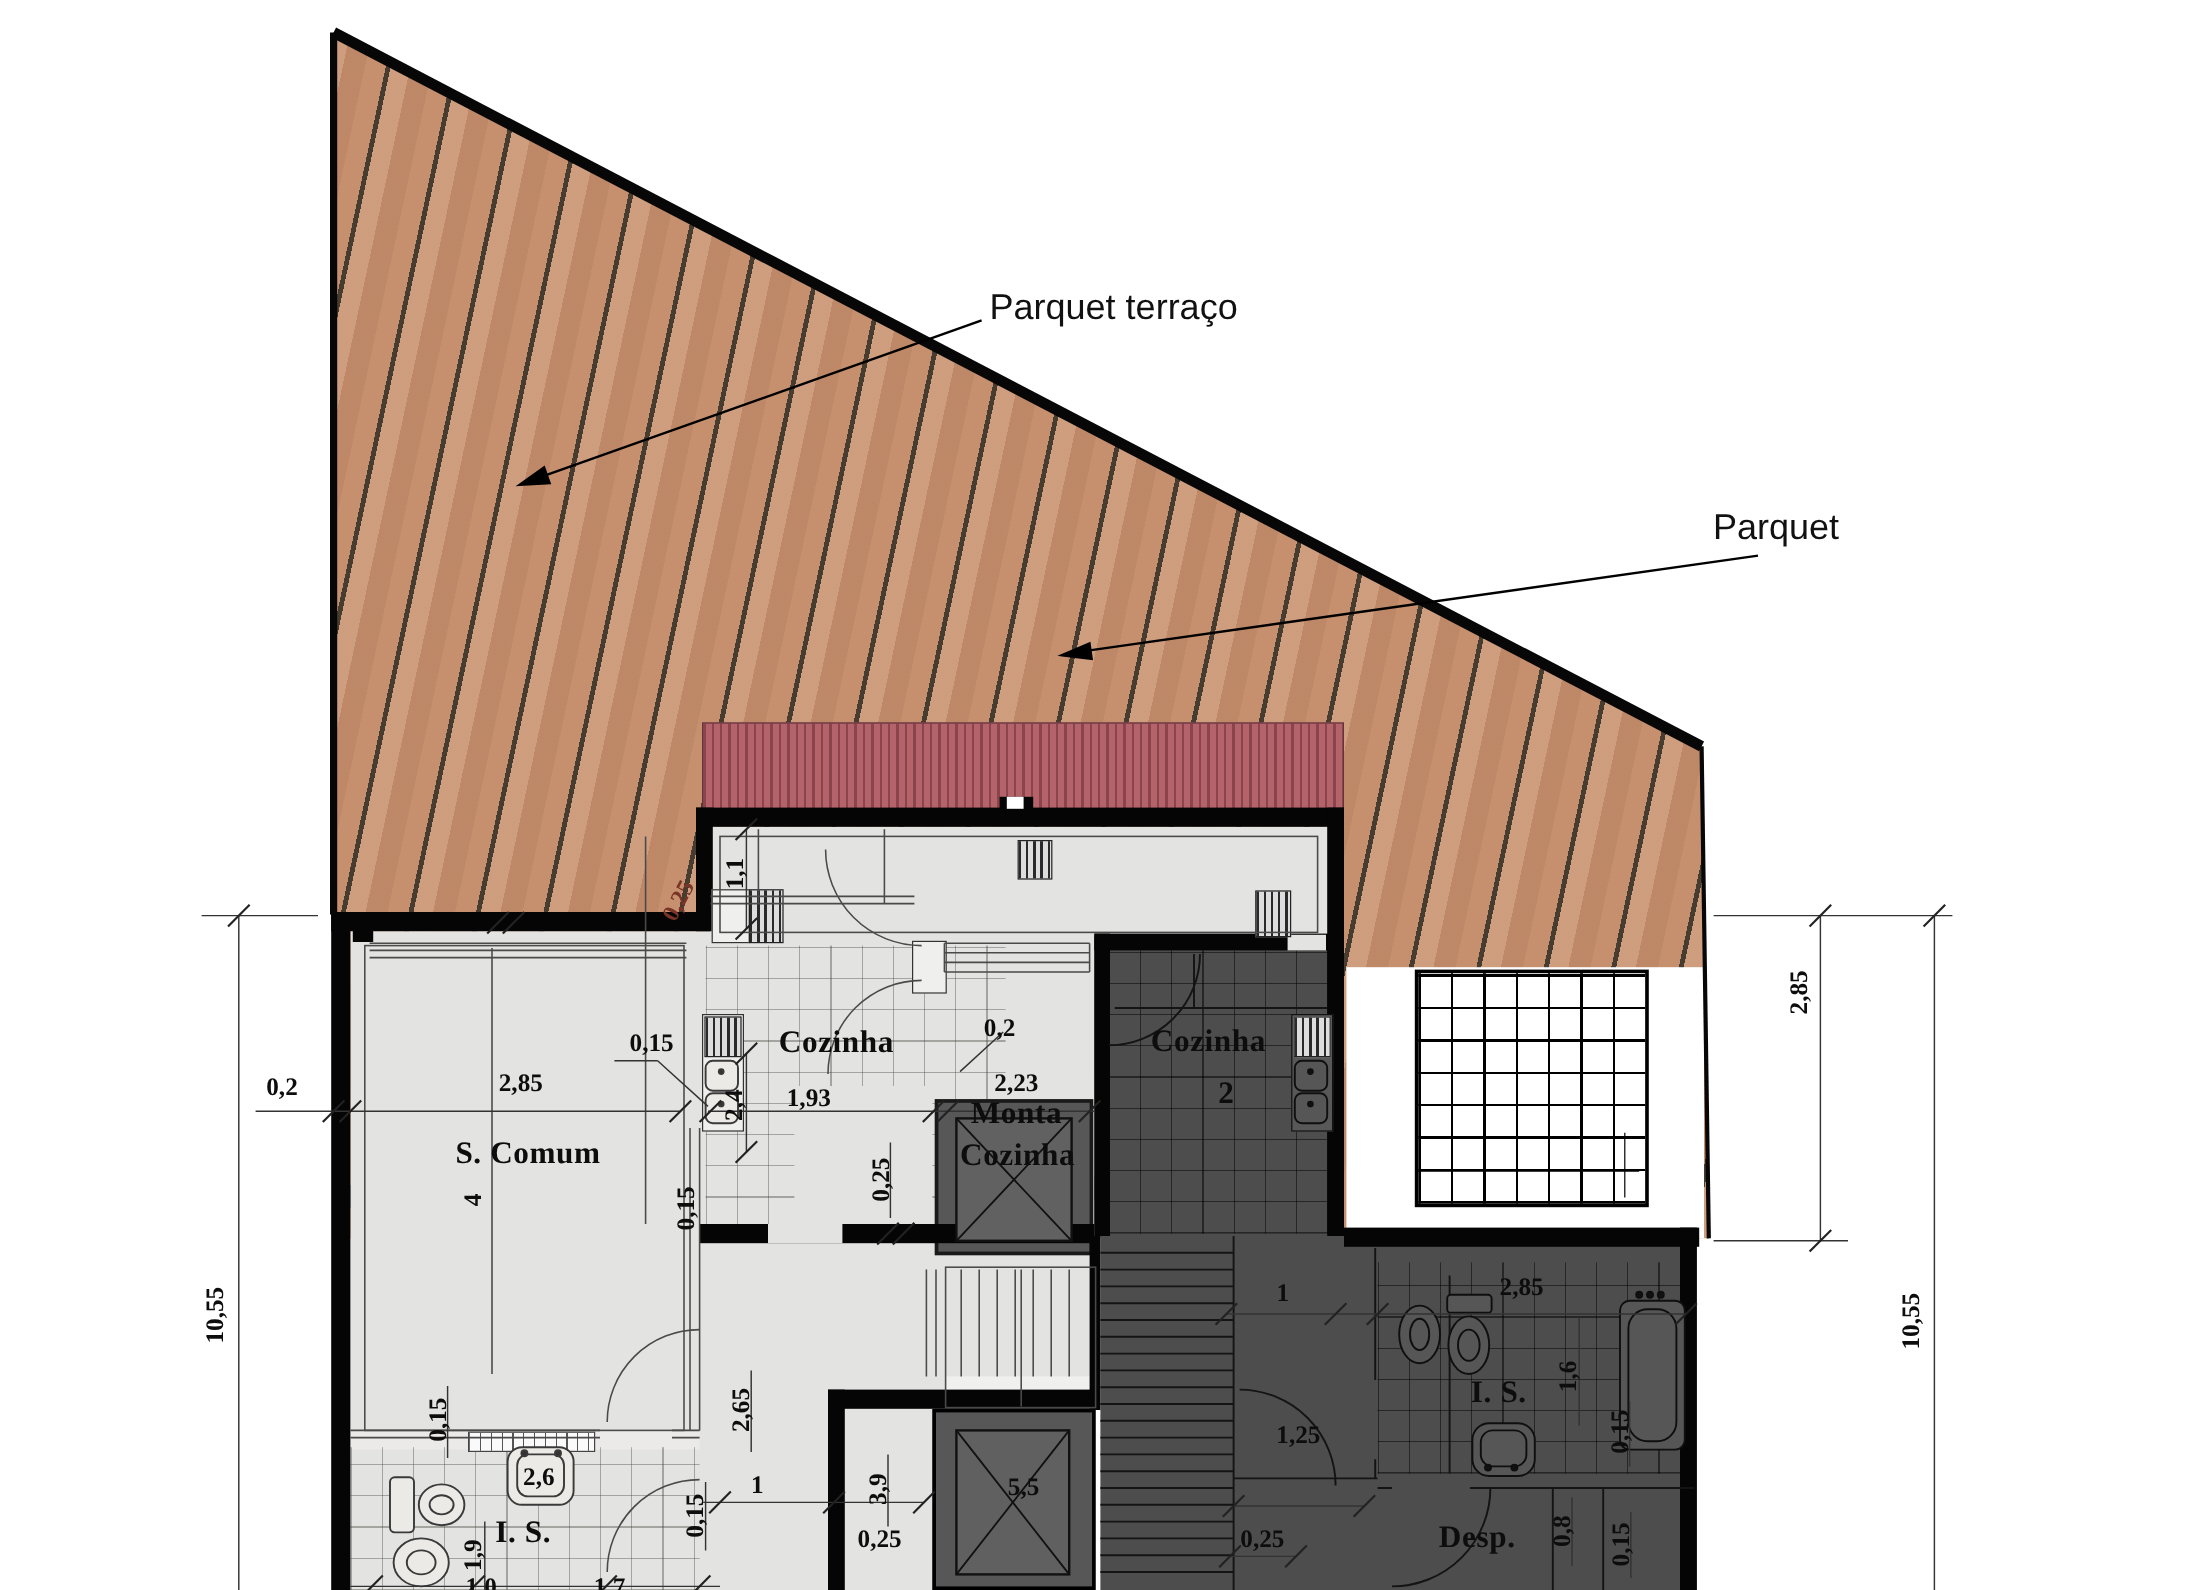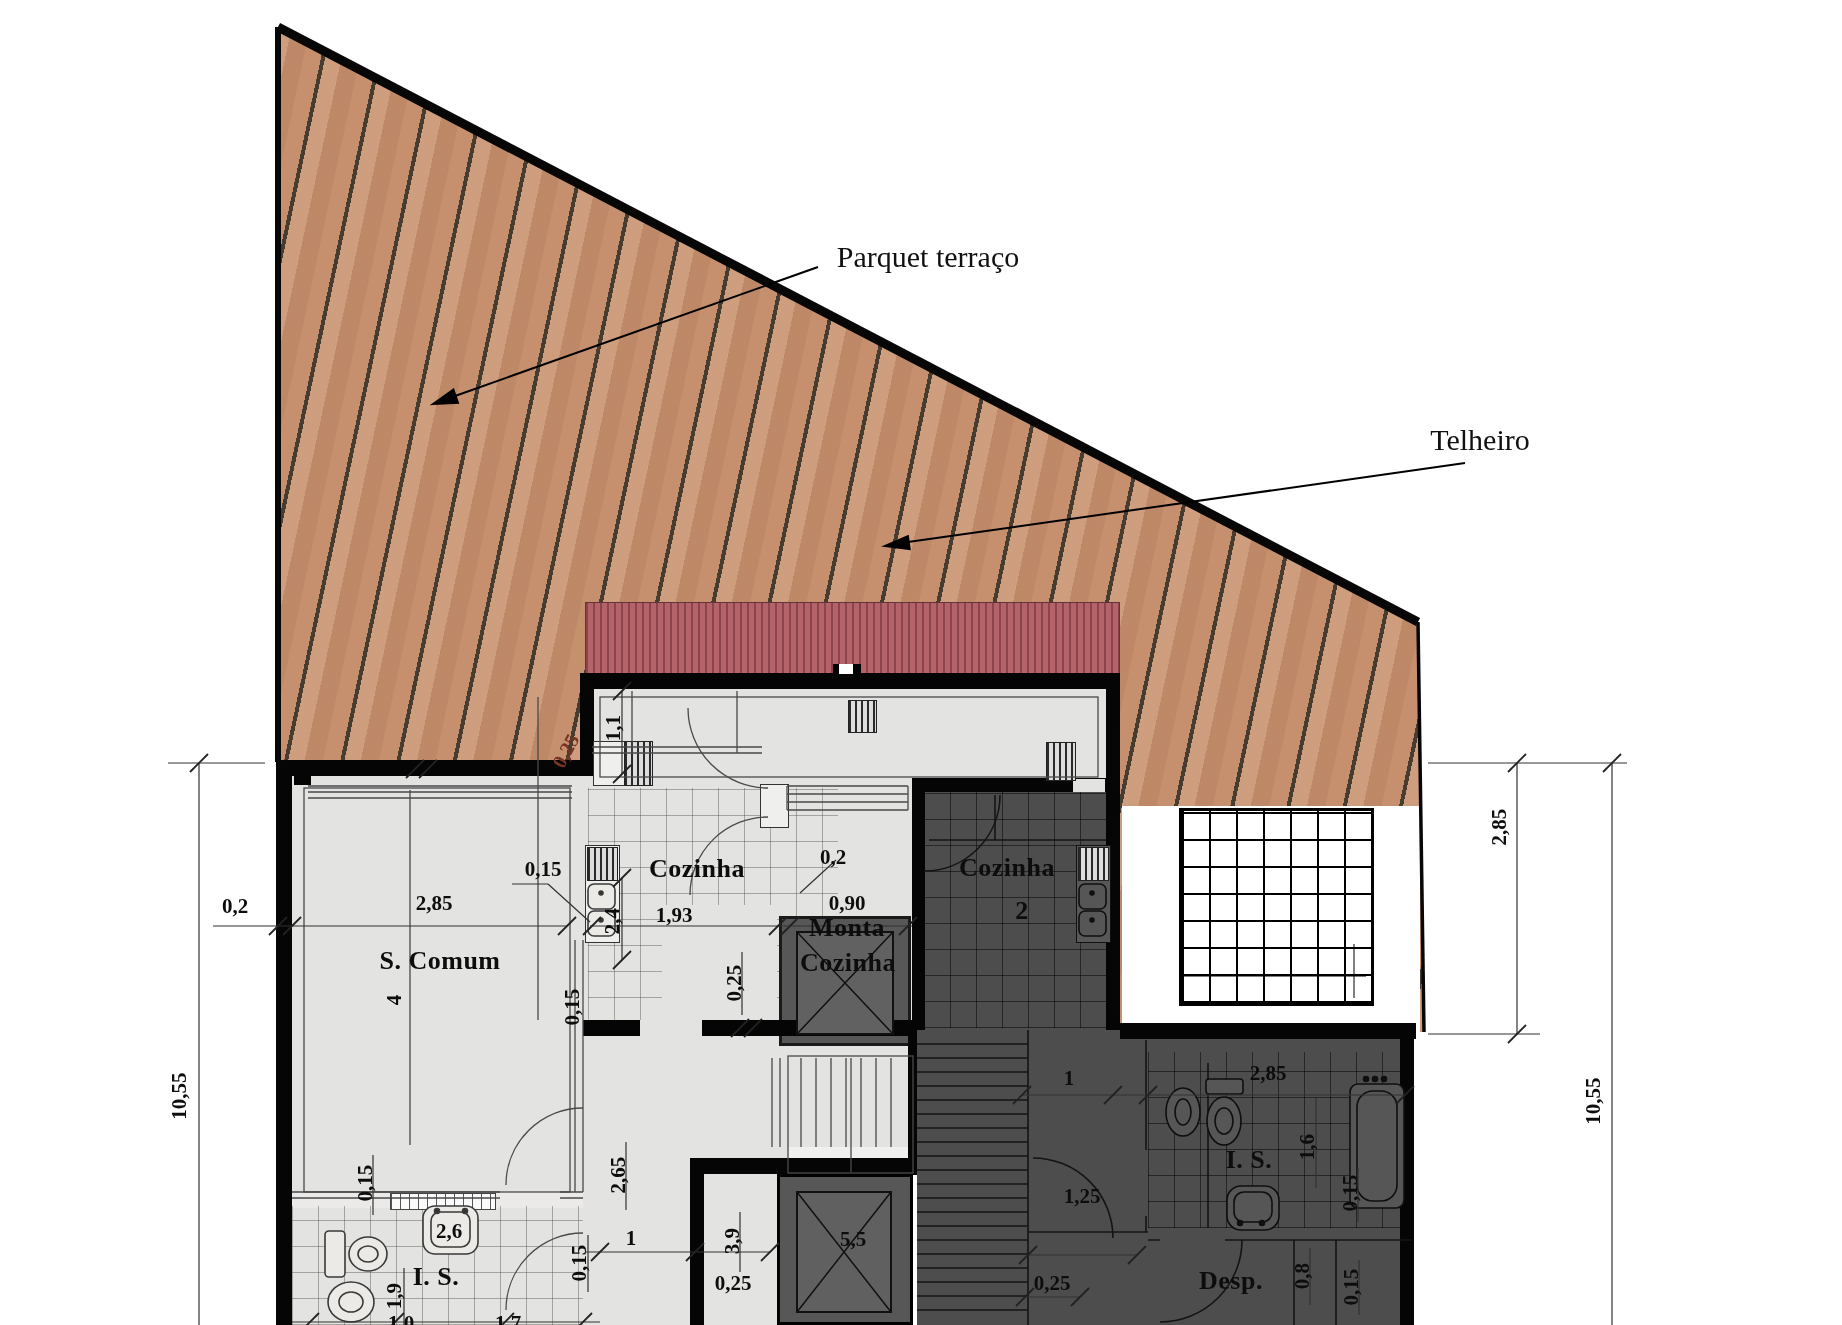--- a/index.html
+++ b/index.html
@@ -34,21 +34,21 @@
   .striped{background-color:#ddd;background-image:repeating-linear-gradient(90deg,#2a2a2a 0 2px,transparent 2px 6px);border:1px solid #222;}
   .whitebox{background:#efefed;border:1.5px solid #333;}
   #radiator{background:#fafafa;border:1px solid #444;
     background-image:repeating-linear-gradient(90deg,#555 0 1px,transparent 1px 9px);}
   
   .lbl{position:absolute;transform:translate(-50%,-50%);white-space:nowrap;
     font-family:"Liberation Serif",serif;font-weight:700;color:#0d0d0d;z-index:40;}
   .room{font-size:26px;letter-spacing:.5px;}
   .dim{font-size:21px;}
   .v{transform:translate(-50%,-50%) rotate(-90deg);}
-  .ann{font-family:Liberation Serif, serif;font-weight:400;font-size:30px;color:#111;}
+  .ann{font-family:Liberation Sans, sans-serif;font-weight:400;font-size:30px;color:#111;}
   .deckdim{transform:translate(-50%,-50%) rotate(-62deg);color:#7a3427;font-size:20px;}
   svg{position:absolute;left:0;top:0;z-index:30;}
   .z1{z-index:1}.z2{z-index:2}.z3{z-index:3}.z4{z-index:4}.z5{z-index:5}.z6{z-index:10}.z7{z-index:20}
 </style>
 </head>
 <body>
 
 <div id="stage">
 
   <div id="deck" class="abs z1"></div>
@@ -236,39 +236,39 @@
         <line x1="686" y1="1261" x2="704" y2="1243"></line>
         <line x1="761" y1="1261" x2="779" y2="1243"></line>
       <line x1="301" y1="1331" x2="319" y2="1313"></line>
         <line x1="386" y1="1331" x2="404" y2="1313"></line>
         <line x1="496" y1="1331" x2="514" y2="1313"></line>
         <line x1="574" y1="1331" x2="592" y2="1313"></line>
     </g>
   </svg>
 
   <div class="lbl ann" style="left:928px;top:257px">Parquet terraço</div>
-  <div class="lbl ann" style="left:1480px;top:440px">Telheiro</div>
+  <div class="lbl ann" style="left:1480px;top:440px">Parquet</div>
 
   <div id="labels">
       <span class="lbl room" style="left: 440px; top: 961px;">S. Comum</span>
       <span class="lbl dim v" style="left: 394px; top: 1000px;">4</span>
       <span class="lbl room" style="left: 697px; top: 869px;">Cozinha</span>
       <span class="lbl room" style="left: 1007px; top: 868px;">Cozinha</span>
       <span class="lbl room" style="left: 1022px; top: 911px;">2</span>
       <span class="lbl room" style="left: 847px; top: 928px;">Monta</span>
       <span class="lbl room" style="left: 848px; top: 963px;">Cozinha</span>
       <span class="lbl room" style="left: 436px; top: 1277px;">I. S.</span>
       <span class="lbl room" style="left: 1249px; top: 1160px;">I. S.</span>
       <span class="lbl room" style="left: 1231px; top: 1281px;">Desp.</span>
       <span class="lbl dim" style="left: 235px; top: 906px;">0,2</span>
       <span class="lbl dim" style="left: 434px; top: 903px;">2,85</span>
       <span class="lbl dim" style="left: 543px; top: 869px;">0,15</span>
       <span class="lbl dim" style="left: 674px; top: 915px;">1,93</span>
       <span class="lbl dim" style="left: 833px; top: 857px;">0,2</span>
-      <span class="lbl dim" style="left: 847px; top: 903px;">0,90</span>
+      <span class="lbl dim" style="left: 847px; top: 903px;">2,23</span>
       <span class="lbl dim v" style="left: 613px; top: 728px;">1,1</span>
       <span class="lbl deckdim" style="left: 566px; top: 751px;">0,25</span>
       <span class="lbl dim v" style="left: 612px; top: 921px;">2,4</span>
       <span class="lbl dim v" style="left: 572px; top: 1007px;">0,15</span>
       <span class="lbl dim v" style="left: 734px; top: 983px;">0,25</span>
       <span class="lbl dim v" style="left: 365px; top: 1183px;">0,15</span>
       <span class="lbl dim" style="left: 449px; top: 1231px;">2,6</span>
       <span class="lbl dim v" style="left: 394px; top: 1296px;">1,9</span>
       <span class="lbl dim v" style="left: 618px; top: 1175px;">2,65</span>
       <span class="lbl dim" style="left: 631px; top: 1238px;">1</span>

